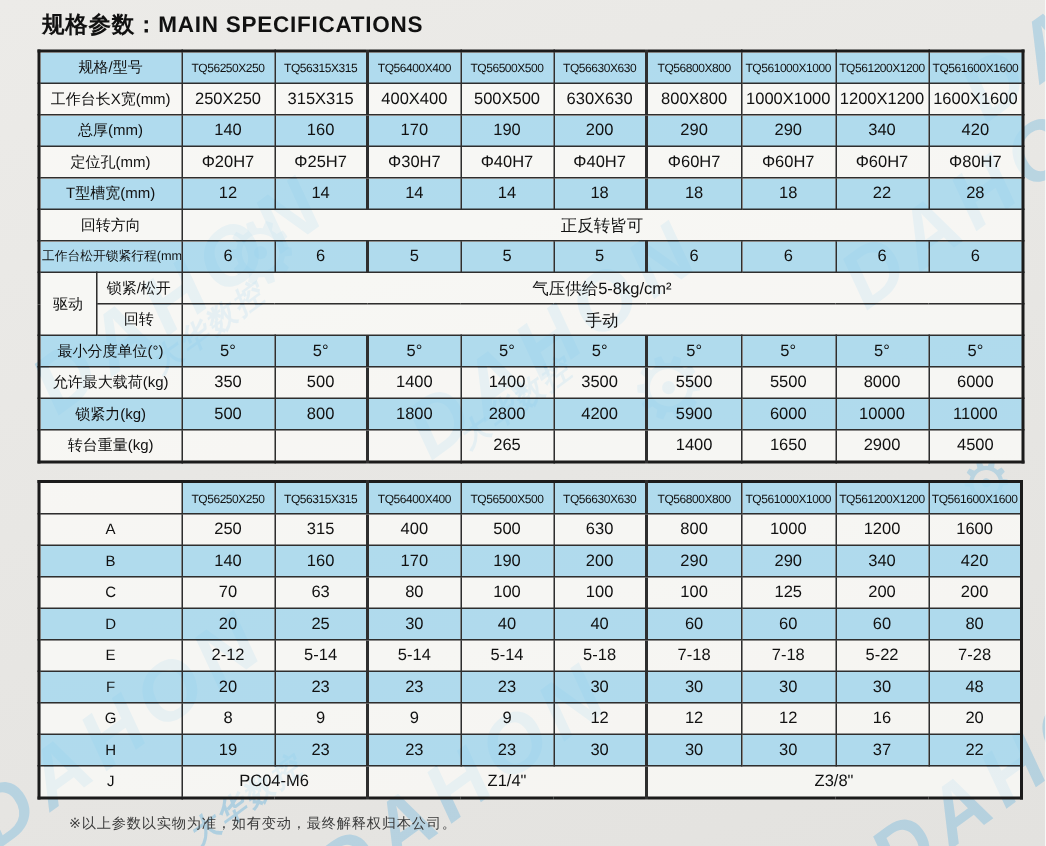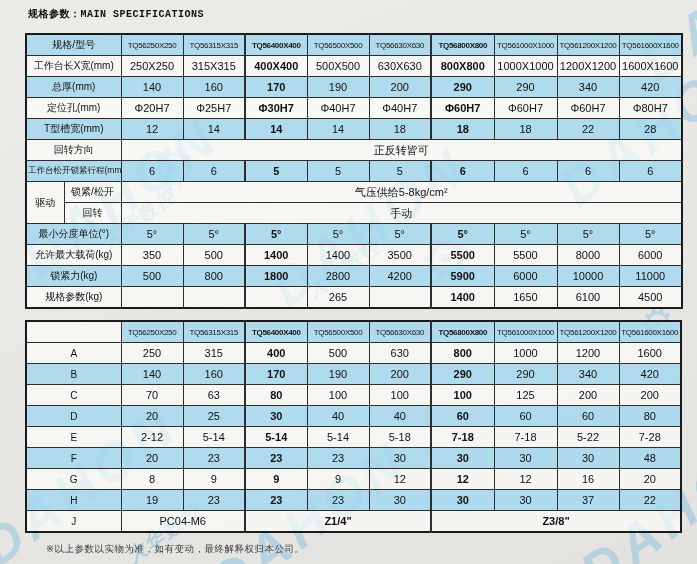--- a/index.html
+++ b/index.html
@@ -6,32 +6,32 @@
   .page{
     position:relative; width:697px; height:564px; overflow:hidden;
     background:linear-gradient(160deg,#ecebe8 0%,#e7e6e3 55%,#e3e2df 100%);
     font-family:"Liberation Sans","DejaVu Sans",sans-serif; color:#111;
   }
   .wm-layer{position:absolute; inset:0; z-index:0;}
   .wm{position:absolute; font-weight:bold; font-style:italic; color:#58aede; opacity:.32;
       transform:rotate(-36deg); font-size:54px; letter-spacing:6px; white-space:nowrap;}
   .wm.small{font-size:20px; letter-spacing:2px; opacity:.38;}
   .wm-gear{position:absolute; color:#58aede; opacity:.3; font-size:58px; transform:rotate(-20deg);}
-  .title{position:absolute; left:28px; top:7px; z-index:2; font-size:10px; font-weight:bold; letter-spacing:.5px;font-family:Liberation Mono, monospace;}
+  .title{position:absolute; left:28px; top:7px; z-index:2; font-size:15px; font-weight:bold; letter-spacing:.5px;}
   table{position:absolute; z-index:1; border-collapse:collapse; table-layout:fixed;
         border:2px solid #1b1b1b;padding-left:12px;}
   #spec-table{left:25px; top:33px; width:656px;}
   #dim-table{left:25px; top:320px; width:655px;}
   td{border:1px solid #2e2e2e; height:20px; text-align:center; vertical-align:middle;
      font-size:11px; padding:0 1px; overflow:hidden; white-space:nowrap;}
   .blue{background:rgba(166,216,238,.85);}
   .white{background:rgba(253,253,250,.68);}
   .model{font-size:8px; letter-spacing:-.3px;}
   .label{font-size:10px;}
-  .grp{border-left-width:2px;font-weight:bold;}
+  .grp{border-left-width:2px;}
   .footnote{position:absolute; left:6px; top:543px; z-index:2; font-size:9.5px; color:#3a3a3a; letter-spacing:.5px;margin-left:40px;}
 </style>
 </head>
 <body>
 
 <div class="page">
   <div class="wm-layer">
     <span class="wm" style="left:625px; top:-30px;">DAHON</span>
     <span class="wm" style="left:6px;   top:165px;">DAHON</span>
     <span class="wm" style="left:255px; top:195px;">DAHON</span>
@@ -179,29 +179,29 @@
           <td class="blue">800</td>
           <td class="blue grp">1800</td>
           <td class="blue">2800</td>
           <td class="blue">4200</td>
           <td class="blue grp">5900</td>
           <td class="blue">6000</td>
           <td class="blue">10000</td>
           <td class="blue">11000</td>
         </tr>
         <tr>
-          <td class="white label" colspan="2">规格参数(kg)</td>
+          <td class="white label" colspan="2">转台重量(kg)</td>
           <td class="white"></td>
           <td class="white"></td>
           <td class="white grp"></td>
           <td class="white">265</td>
           <td class="white"></td>
           <td class="white grp">1400</td>
           <td class="white">1650</td>
-          <td class="white">6100</td>
+          <td class="white">2900</td>
           <td class="white">4500</td>
         </tr>
       </tbody>
   </table>
 
   <table id="dim-table">
     <colgroup>
       <col style="width:95px">
       <col style="width:62px">
         <col style="width:62px">

